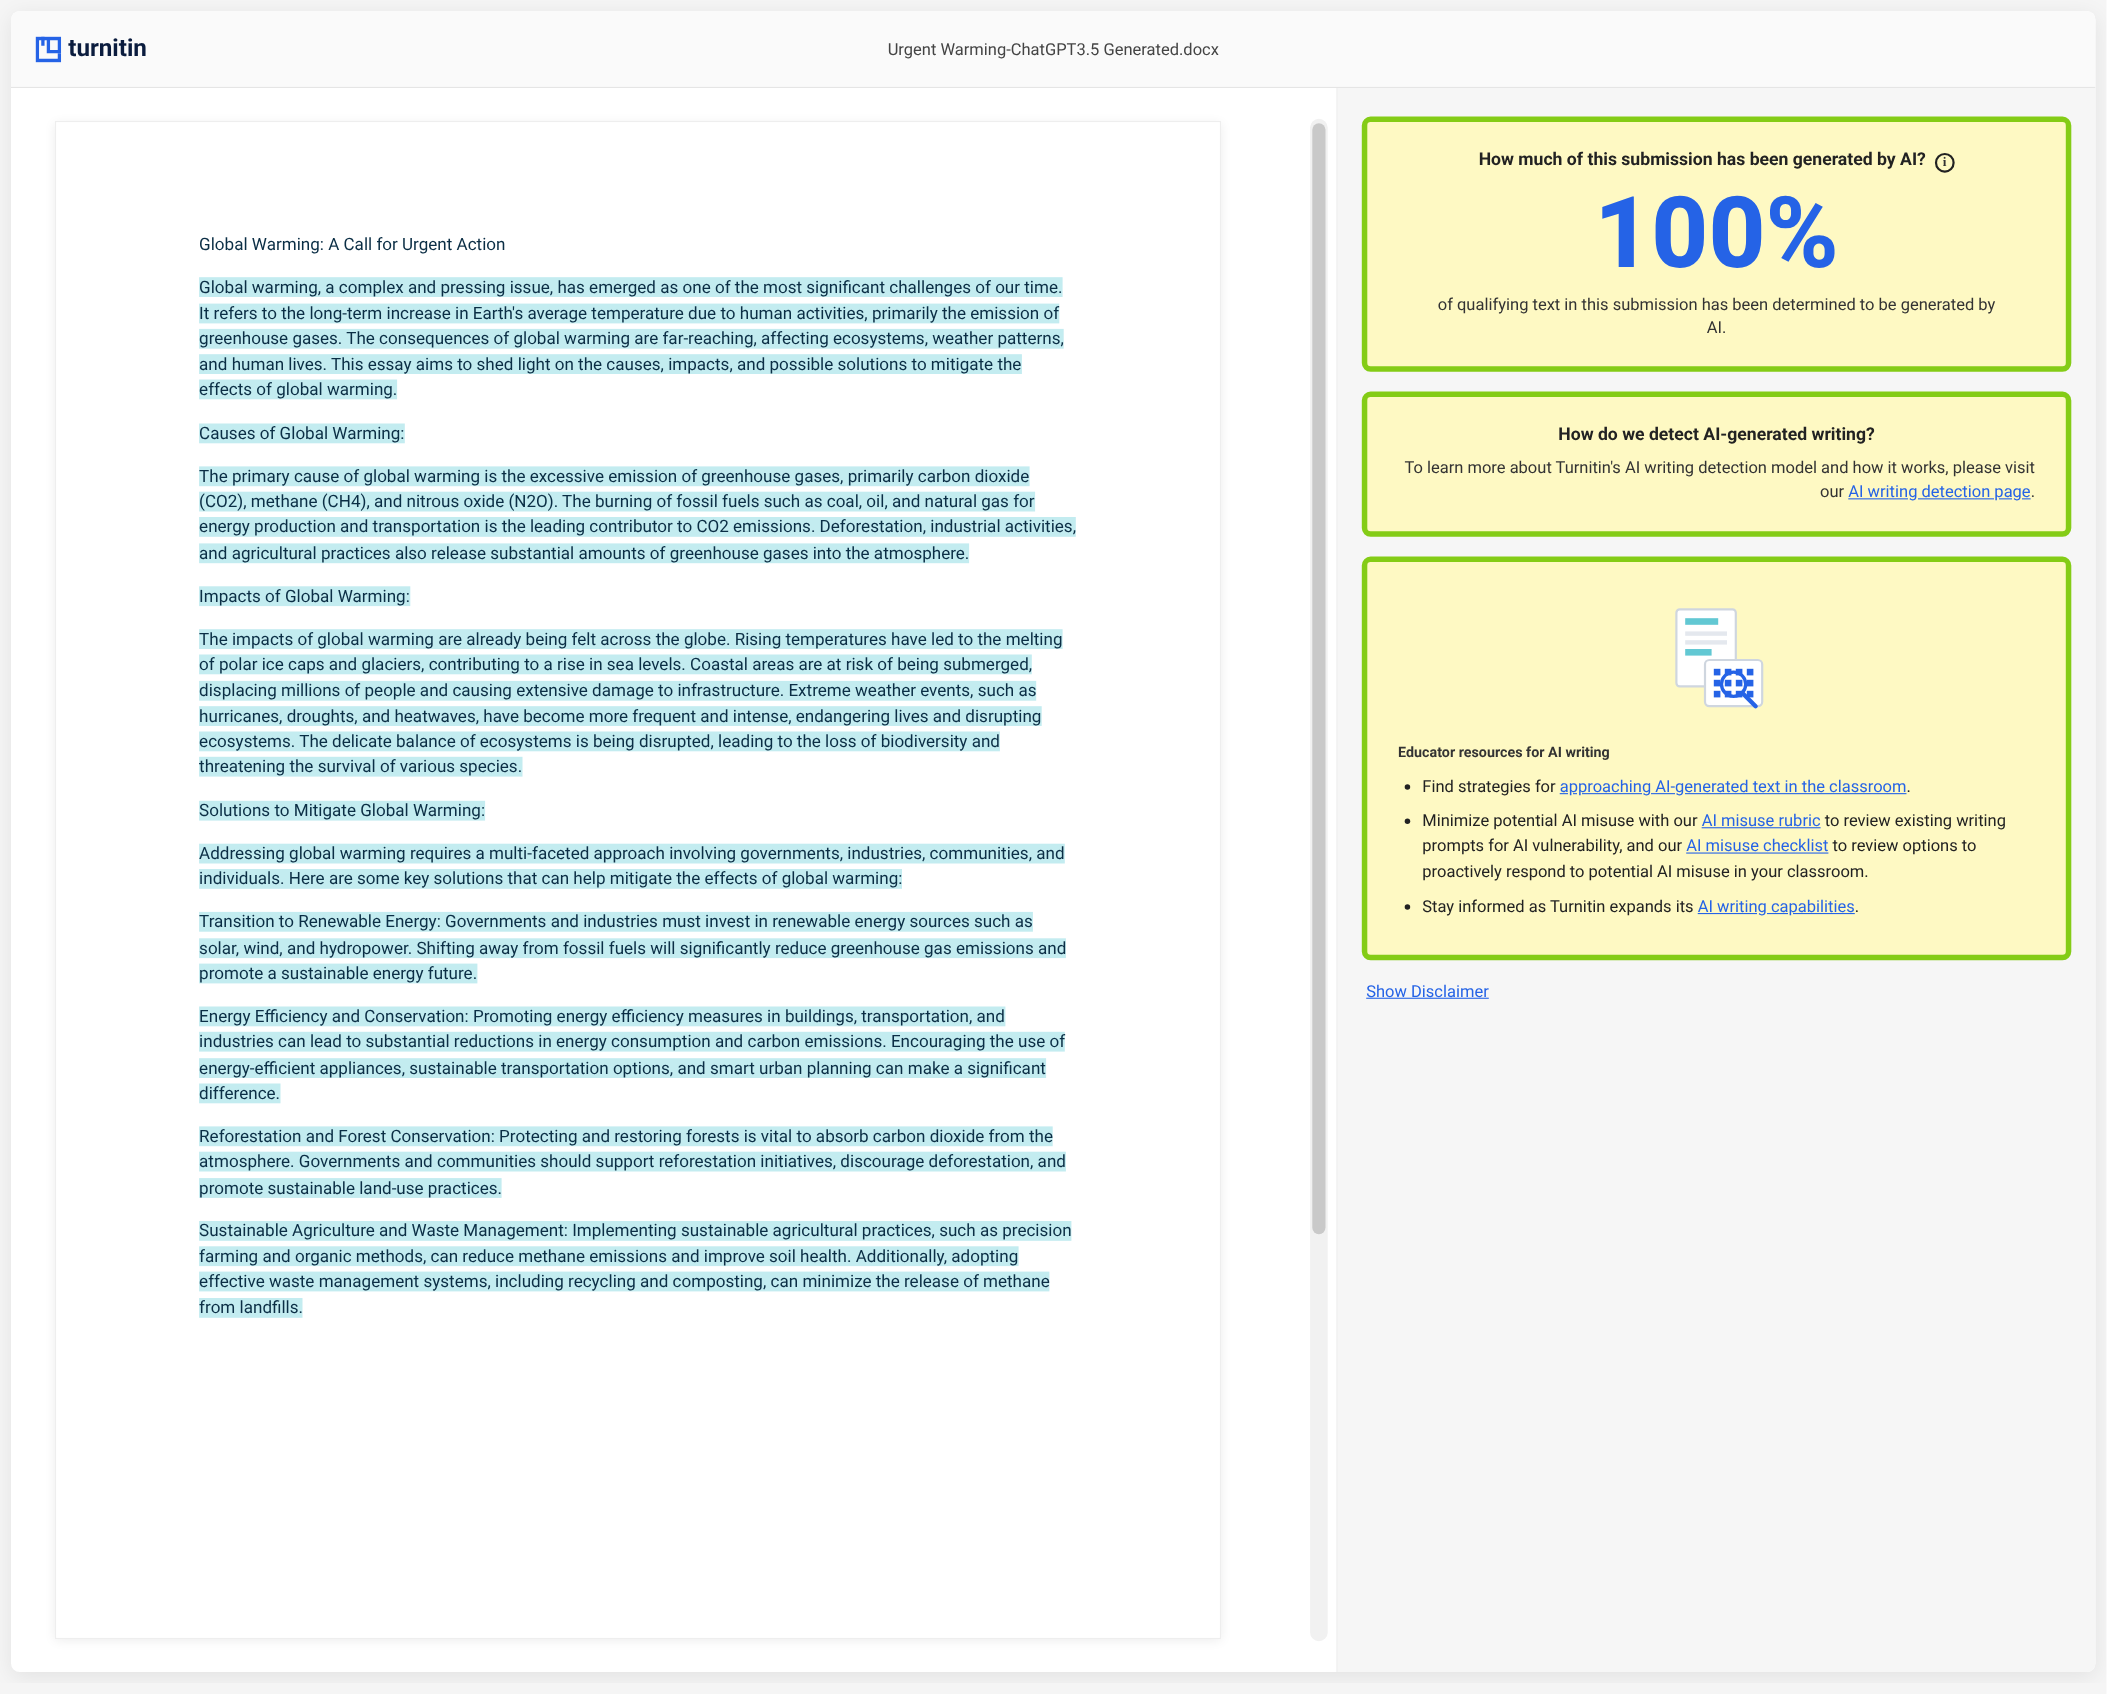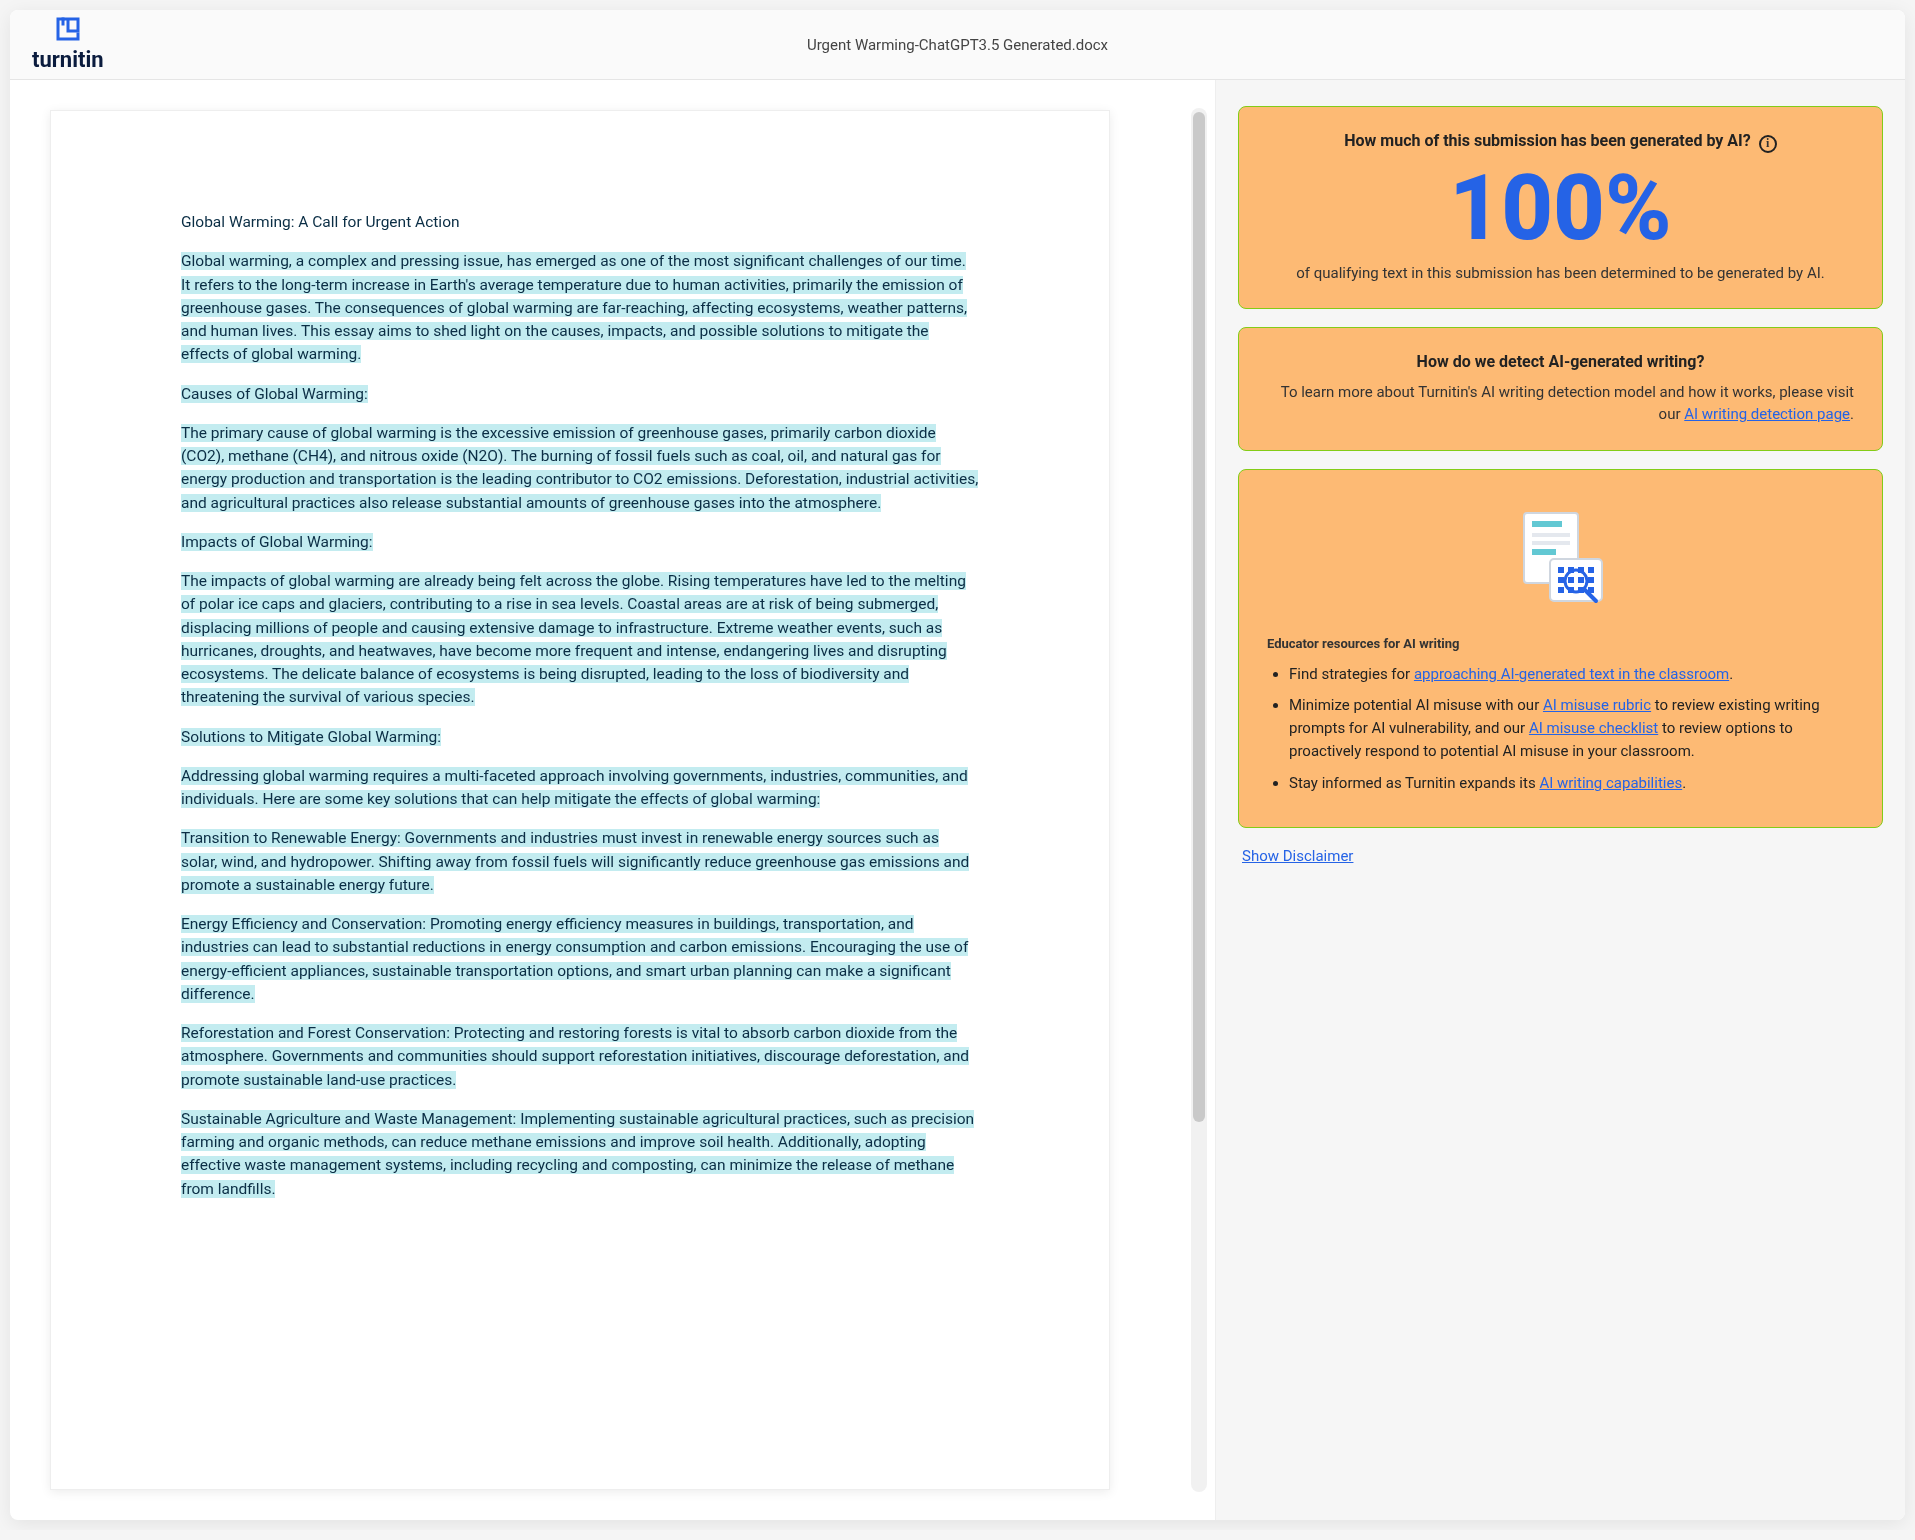--- a/index.html
+++ b/index.html
@@ -1,30 +1,30 @@
 <!DOCTYPE html>
 <html><head>
 <meta charset="utf-8">
 <style>
   * { box-sizing: border-box; margin: 0; padding: 0; }
   body { font-family: -apple-system, BlinkMacSystemFont, "Segoe UI", Roboto, "Helvetica Neue", Arial, sans-serif; background: #f5f5f5; color: #333; width: 1915px; }
   .app-window { background: #fff; border-radius: 8px; margin: 10px; box-shadow: 0 4px 20px rgba(0,0,0,.08); overflow: hidden; }
   .header { display: flex; align-items: center; padding: 10px 22px; border-bottom: 1px solid #e5e5e5; position: relative; background: #fafafa; height: 70px; }
-  .logo { display: flex; align-items: center; gap: 6px; font-weight: 700; font-size: 22px; color: #0b1c3e; flex-direction: column; }
+  .logo { display: flex; align-items: center; gap: 6px; font-weight: 700; font-size: 22px; color: #0b1c3e; }
   .logo-icon { width: 24px; height: 24px; color: #2563e6; }
   .filename { position: absolute; left: 50%; transform: translateX(-50%); font-size: 15px; color: #444; }
   .main { display: flex; height: 1440px; }
   .doc-pane { flex: 1 1 auto; padding: 30px 40px; overflow: hidden; position: relative; }
   .doc-page { width: 1060px; margin: 0; background: #fff; box-shadow: 0 2px 10px rgba(0,0,0,.08); padding: 100px 130px; font-size: 15.5px; line-height: 1.5; color: #0b2e45; min-height: 1380px; border: 1px solid #eee; }
   .scroll-rail { position: absolute; right: 8px; top: 28px; bottom: 28px; width: 16px; background: #f1f1f1; border-radius: 8px; }
   .scroll-thumb { position: absolute; left: 2px; right: 2px; top: 4px; height: 1010px; background: #c9c9c9; border-radius: 6px; }
   .doc-page p { margin-bottom: 16px; }
   .hl { background: #c3ecf0; }
   .side-pane { width: 690px; background: #f6f6f6; padding: 26px 22px 0 22px; border-left: 1px solid #eee; }
-  .card { background: #fdba74; border: 1px solid #84cc16; border-radius: 8px; padding: 24px 28px; margin-bottom: 18px; }
+  .card { background: #fef9c3; border: 5px solid #84cc16; border-radius: 8px; padding: 24px 28px; margin-bottom: 18px; }
   .card-title { text-align: center; font-weight: 700; font-size: 16px; color: #222; margin-bottom: 6px; }
   .card-title-row { display: flex; align-items: center; justify-content: center; gap: 8px; }
   .info-icon { width: 18px; height: 18px; border: 2px solid #222; border-radius: 50%; display: inline-flex; align-items: center; justify-content: center; font-size: 12px; font-weight: 700; font-family: serif; }
   .score { color: #2563e6; font-weight: 800; font-size: 90px; text-align: center; line-height: 1.05; margin: 6px 0 6px; }
   .score-sub { text-align: center; font-size: 15px; color: #333; padding: 0 28px; line-height: 1.4; }
   .card-body { text-align: right; font-size: 15px; line-height: 1.5; color: #333; }
   .link { color: #2563e6; text-decoration: underline; cursor: pointer; }
   .resources-illus { display: flex; justify-content: center; align-items: center; height: 130px; margin-bottom: 12px; }
   .edu-title { text-align: left; font-weight: 700; font-size: 13px; margin-bottom: 12px; }
   .resources-list { list-style: disc; padding-left: 22px; font-size: 15px; line-height: 1.55; color: #222; }

